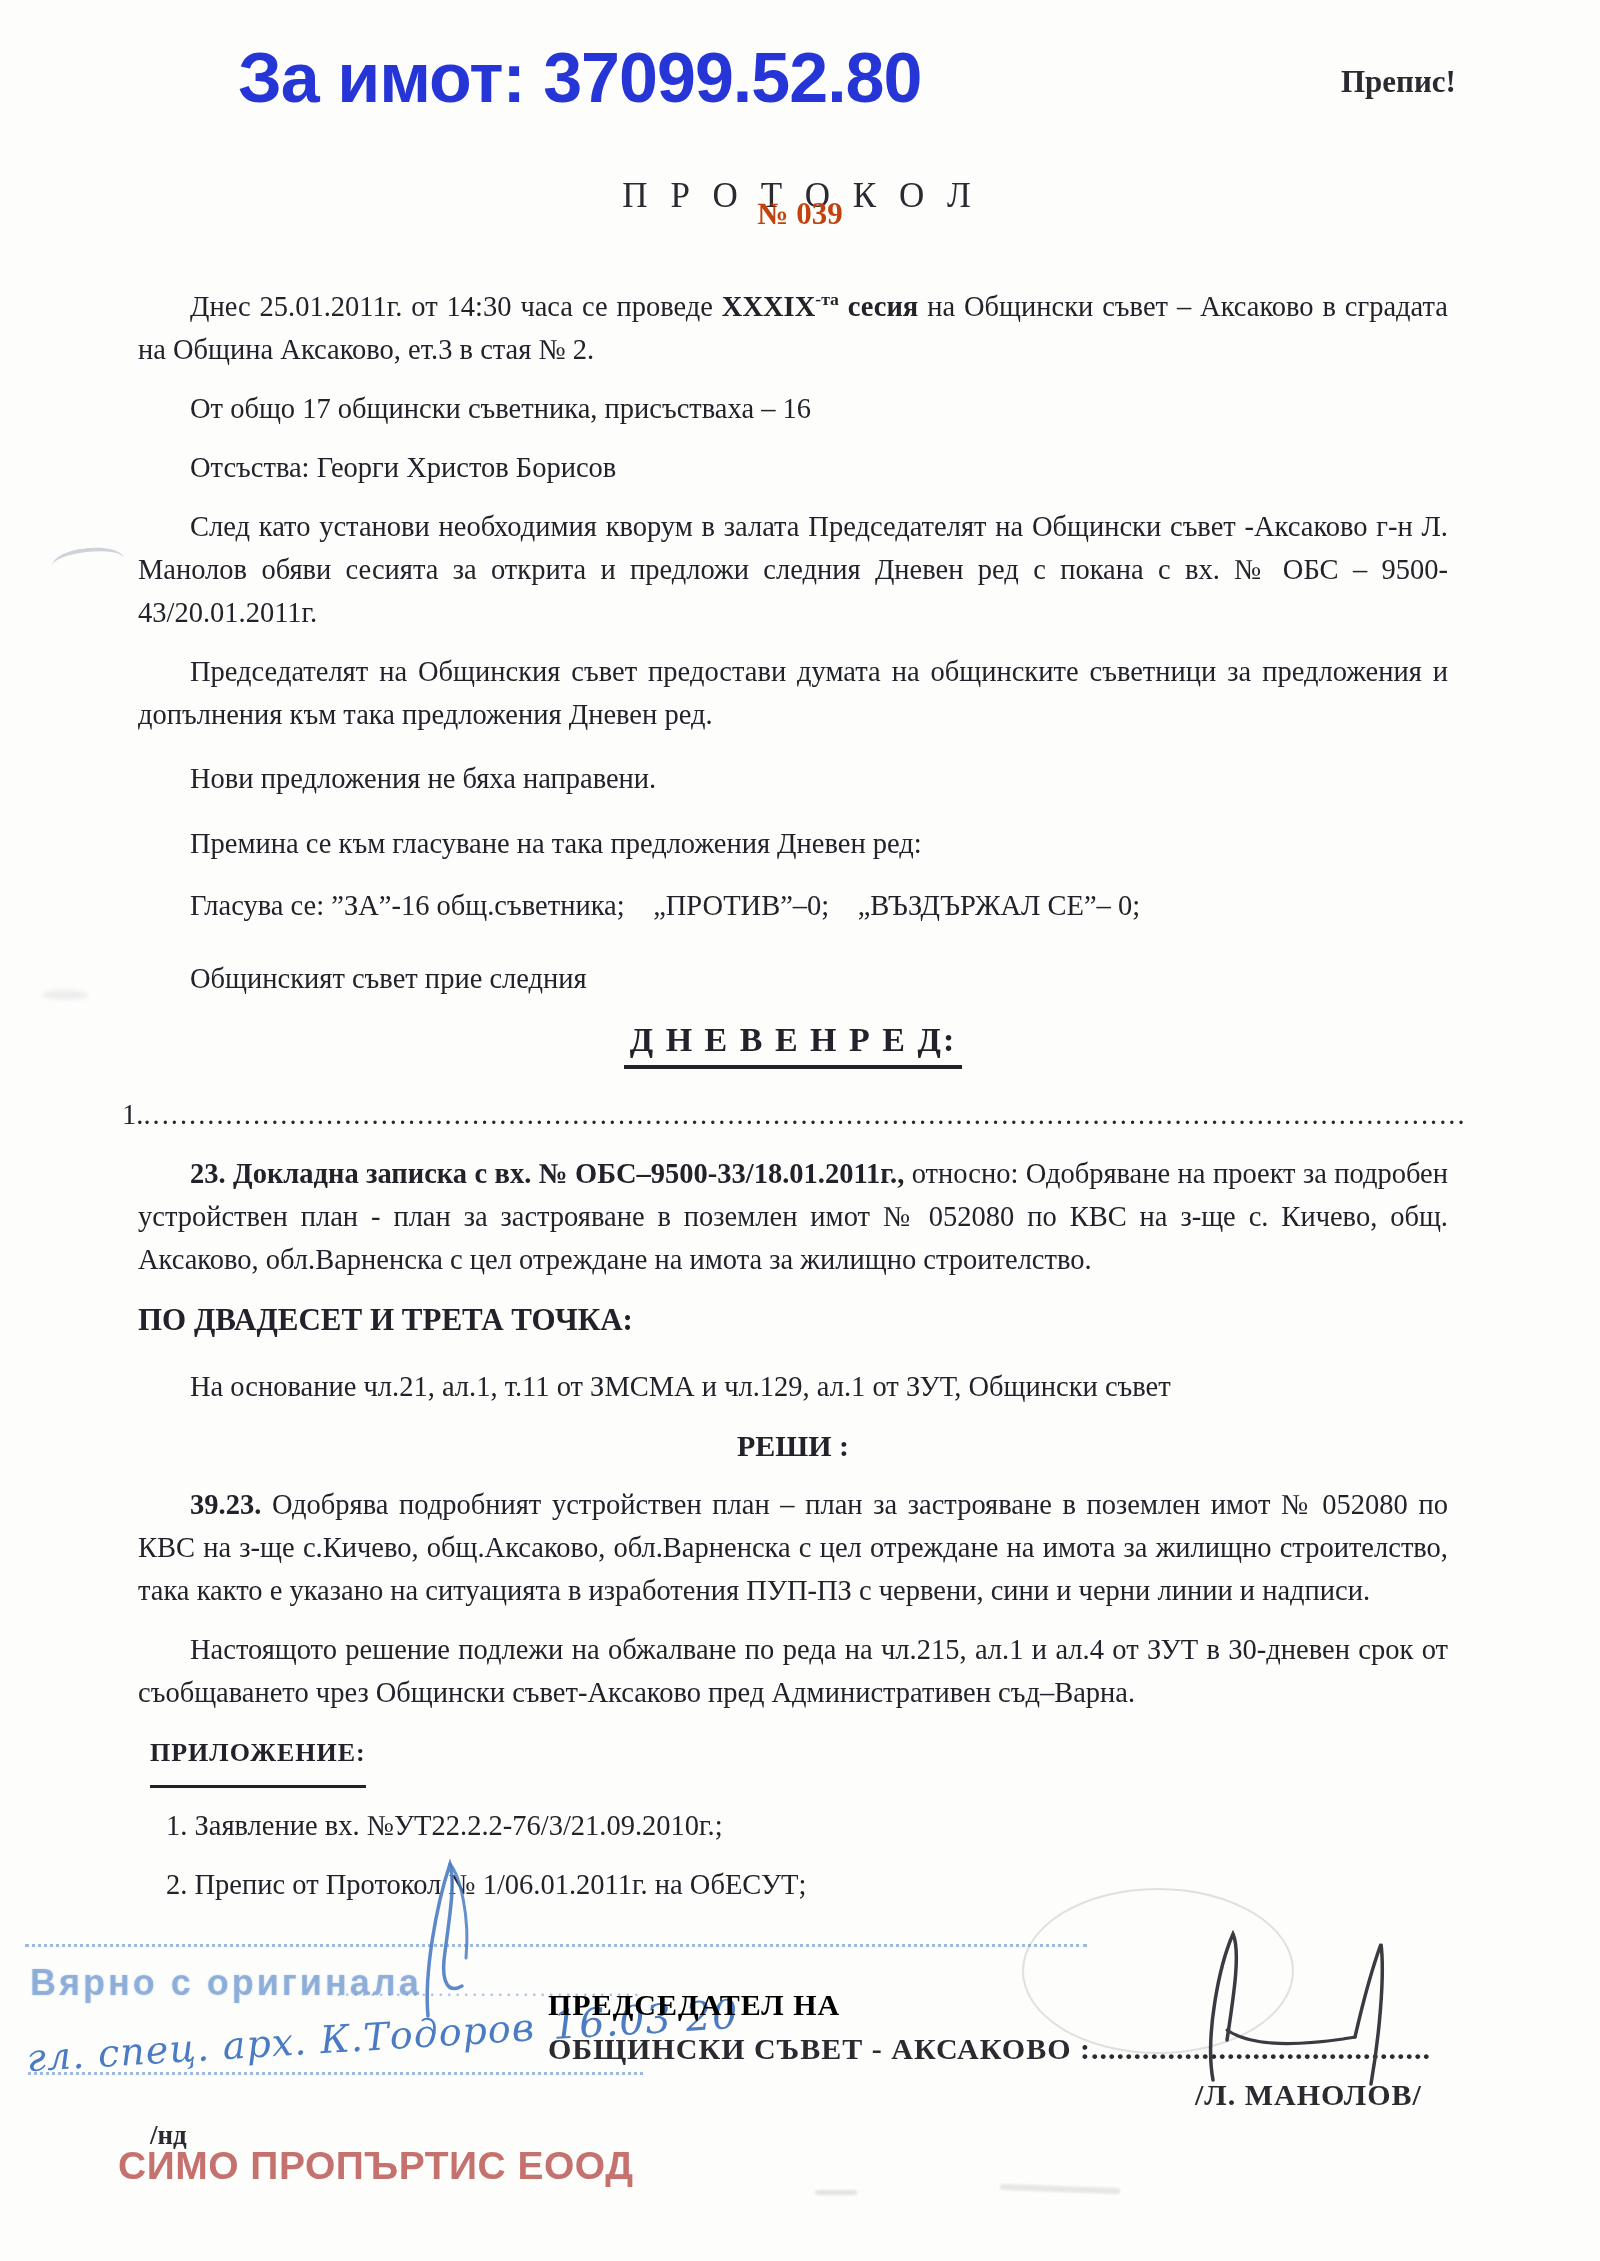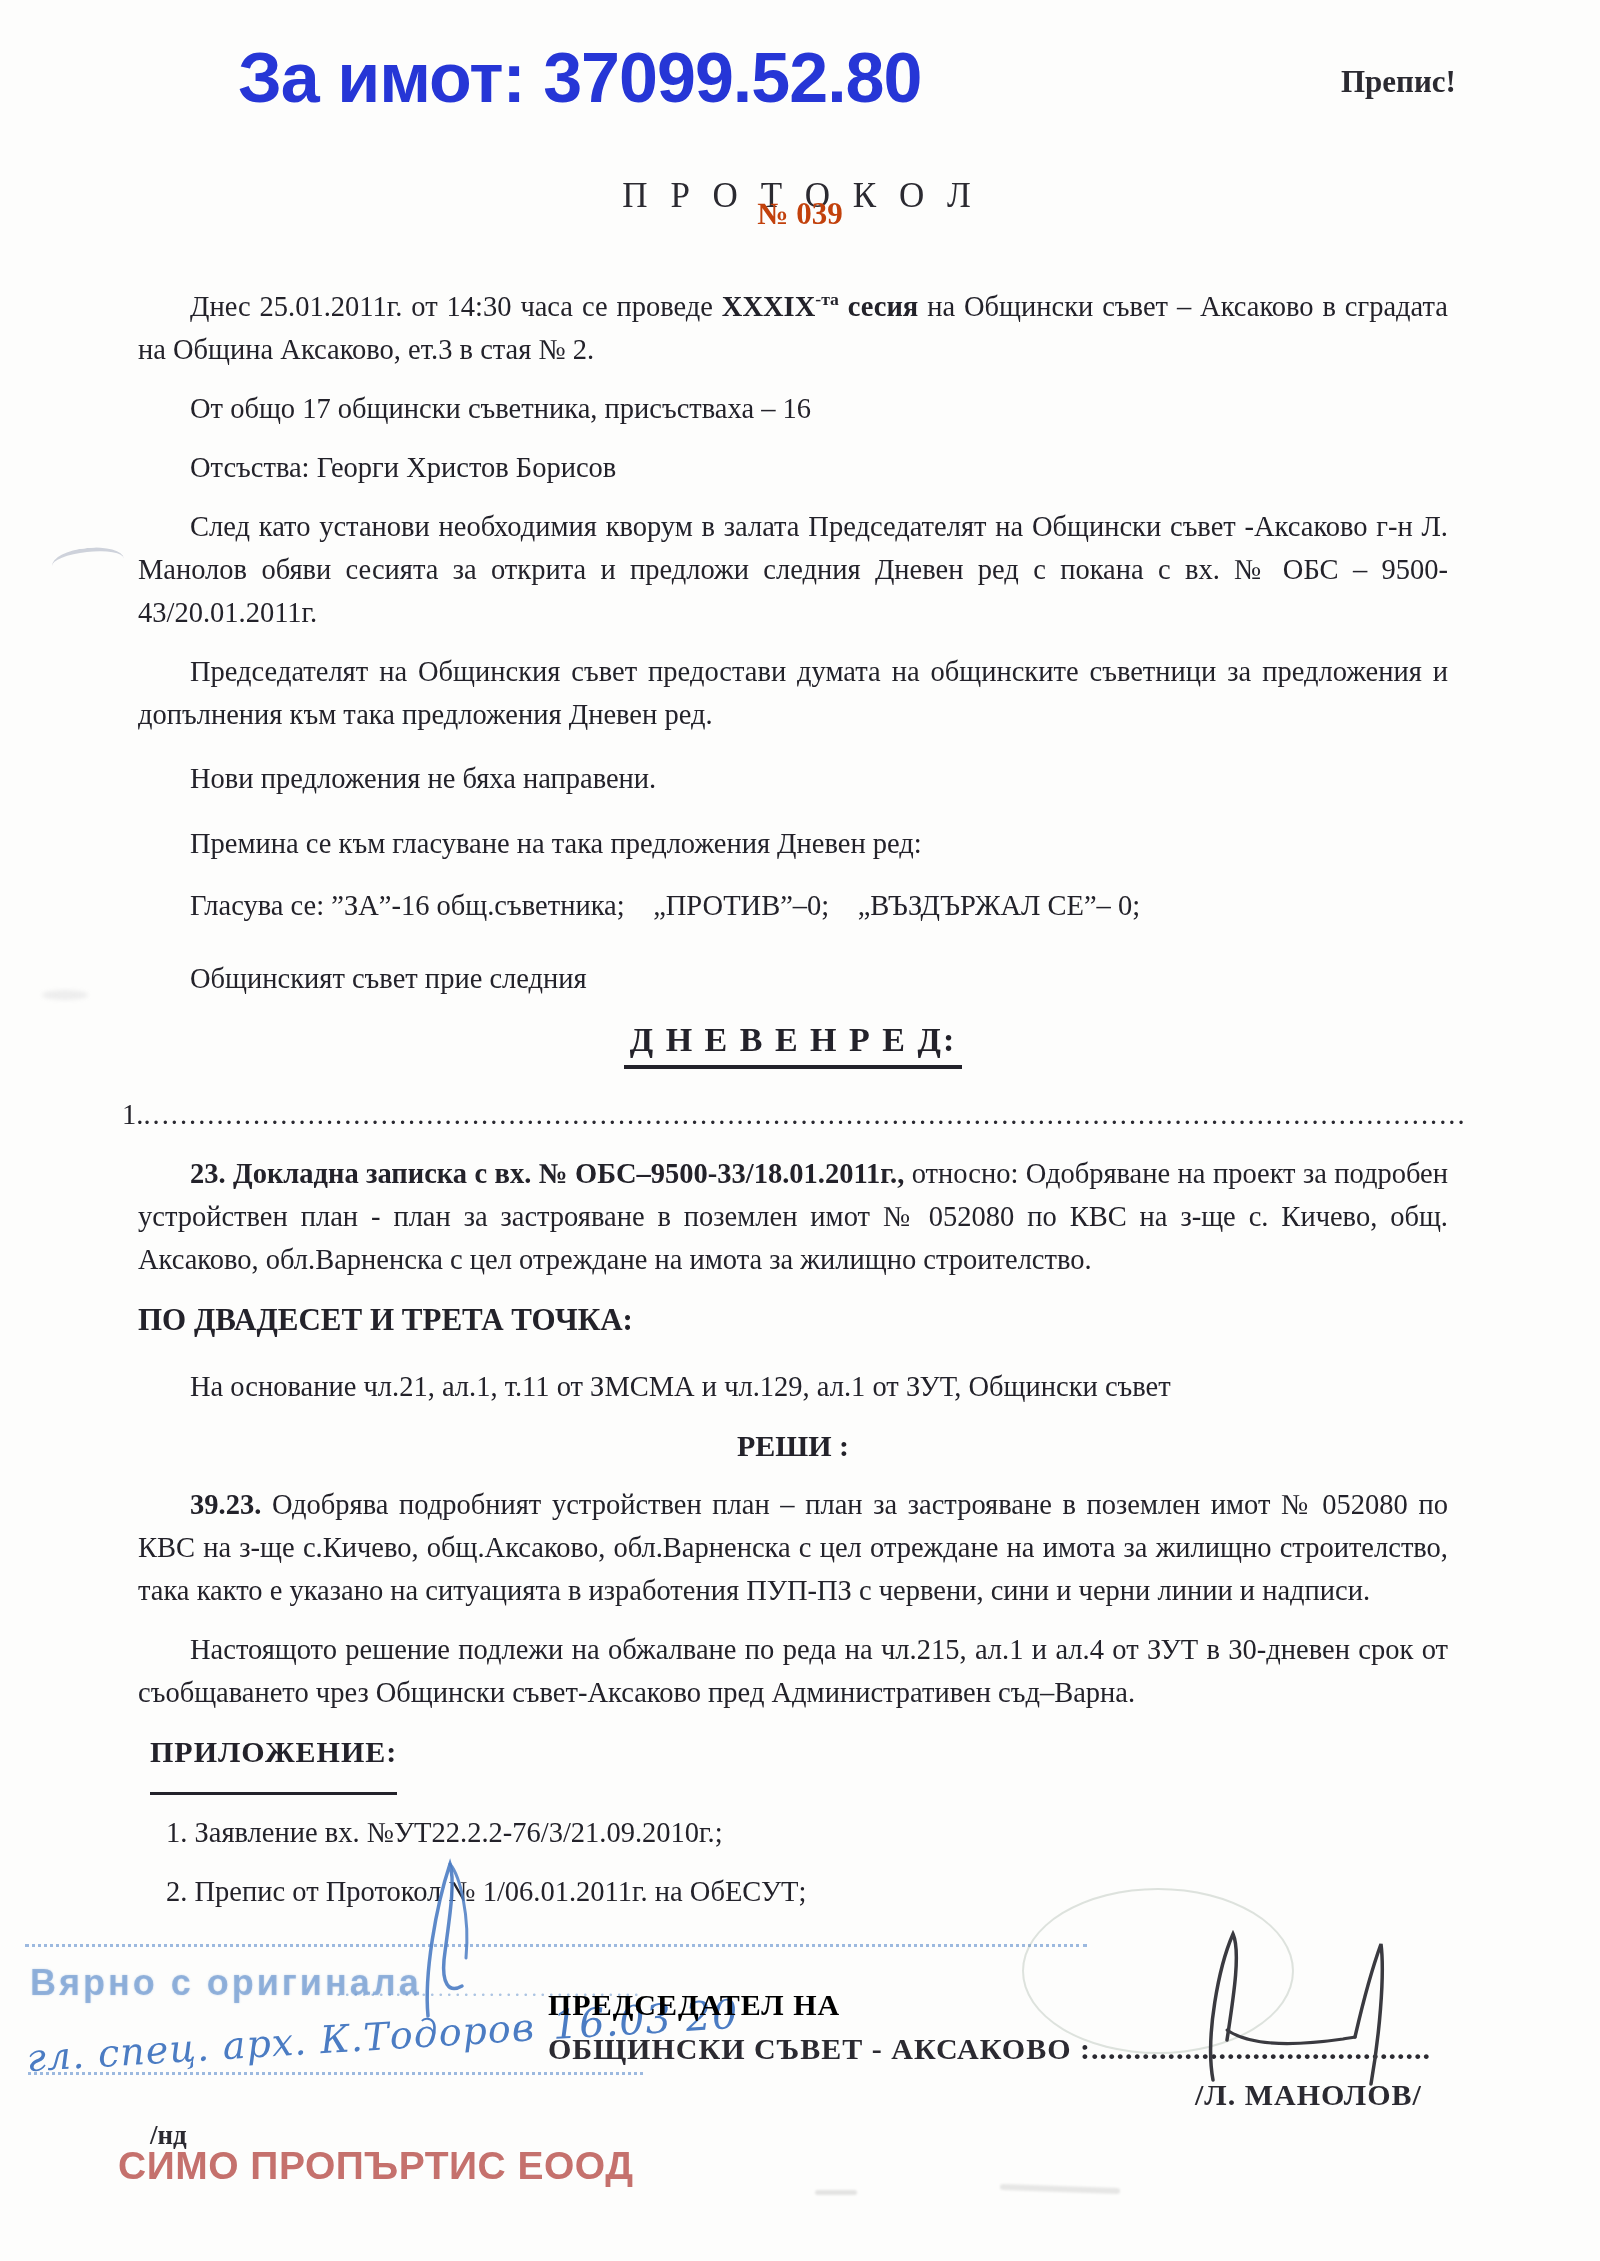--- a/index.html
+++ b/index.html
@@ -58,22 +58,22 @@
   .dotted-row .dots{flex:1;overflow:hidden;letter-spacing:2px;color:#2b2a31;}
   .point-heading{
     margin-top:60px;font-weight:700;font-size:31px;line-height:46px;
     text-indent:0 !important;text-align:left !important;
   }
   .center-heading{
     font-weight:700;font-size:30px;text-align:center !important;text-indent:0 !important;
   }
   .attachments{margin-left:28px;}
   .attach-heading{
-    display:inline-block;font-weight:700;font-size:30px;
-    border-bottom:3px solid #23222a;padding-bottom:19px;letter-spacing:1px;
+    display:inline-block;font-weight:700;font-size:26px;
+    border-bottom:3px solid #23222a;padding-bottom:11px;letter-spacing:1px;
   }
   .attach-item{text-indent:0 !important;text-align:left !important;}
   
   .blue-dotted{
     position:absolute;height:0;
     border-top:3px dotted rgba(97,144,205,.62);
   }
   .stamp-certified{
     position:absolute;left:30px;top:1962px;
     font-family:"Liberation Sans", sans-serif;font-weight:700;

